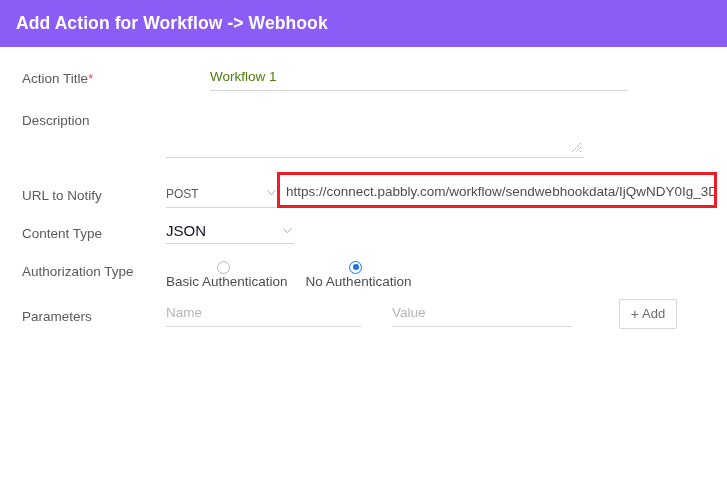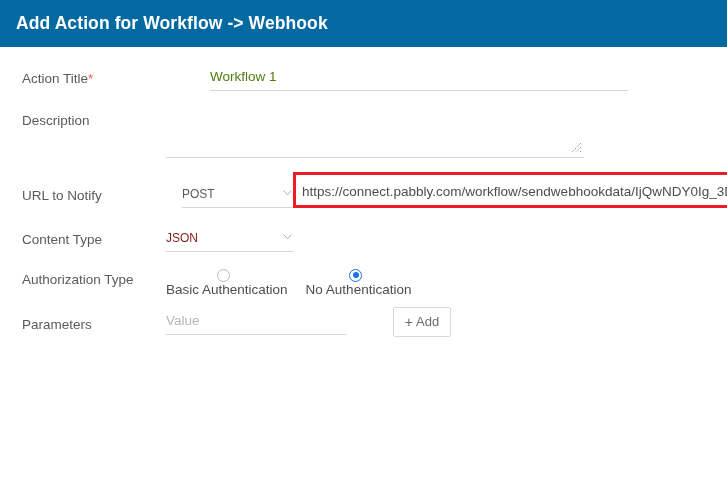--- a/index.html
+++ b/index.html
@@ -11,21 +11,21 @@
     height: 502px;
     background: #ffffff;
     font-family: "Liberation Sans", sans-serif;
     overflow: hidden;
     position: relative;
   }
 
   
   .header-bar {
     height: 47px;
-    background: #0369a1;
+    background: #8b5cf6;
     display: flex;
     align-items: center;
     padding-left: 16px;
     box-sizing: border-box;
   }
   .header-title {
     color: #ffffff;
     font-size: 17.5px;
     font-weight: bold;
     letter-spacing: 0.1px;
@@ -109,23 +109,22 @@
     position: absolute;
     right: 2px;
     bottom: 5px;
     width: 11px;
     height: 11px;
     pointer-events: none;
   }
 
   
   .row-url {
-    margin-bottom: 20px;
+    margin-bottom: 14px;
     align-items: flex-start;
-    gap: 16px;
   }
   .url-control {
     display: flex;
     align-items: flex-start;
     position: relative;
   }
   .method-select-wrap {
     position: relative;
     width: 112px;
     flex: 0 0 112px;
@@ -184,22 +183,22 @@
     width: 128px;
     height: 22px;
     -webkit-appearance: none;
     -moz-appearance: none;
     appearance: none;
     border: none;
     border-bottom: 1px solid #d6d6d6;
     outline: none;
     background: transparent;
     font-family: "Liberation Sans", sans-serif;
-    font-size: 12px;
-    color: #7f1d1d;
+    font-size: 15px;
+    color: #0f172a;
     padding: 0 16px 5px 0;
     box-sizing: border-box;
   }
 
   
   .row-auth { margin-bottom: 16px; }
   .radio-group {
     display: flex;
     align-items: center;
     padding-top: 1px;
@@ -350,20 +349,21 @@
           <span class="radio-label">No Authentication</span>
         </div>
       </div>
     </div>
   </div>
 
   <div class="form-row row-params">
     <div class="field-label">Parameters</div>
     <div class="field-control">
       <div class="params-control">
+        <input class="underline-input input-param-name" type="text" placeholder="Name" style="">
         <input class="underline-input input-param-value" type="text" placeholder="Value" style="">
         <div class="add-button">
           <span class="plus">+</span>
           <span>Add</span>
         </div>
       </div>
     </div>
   </div>
 
 </div>

